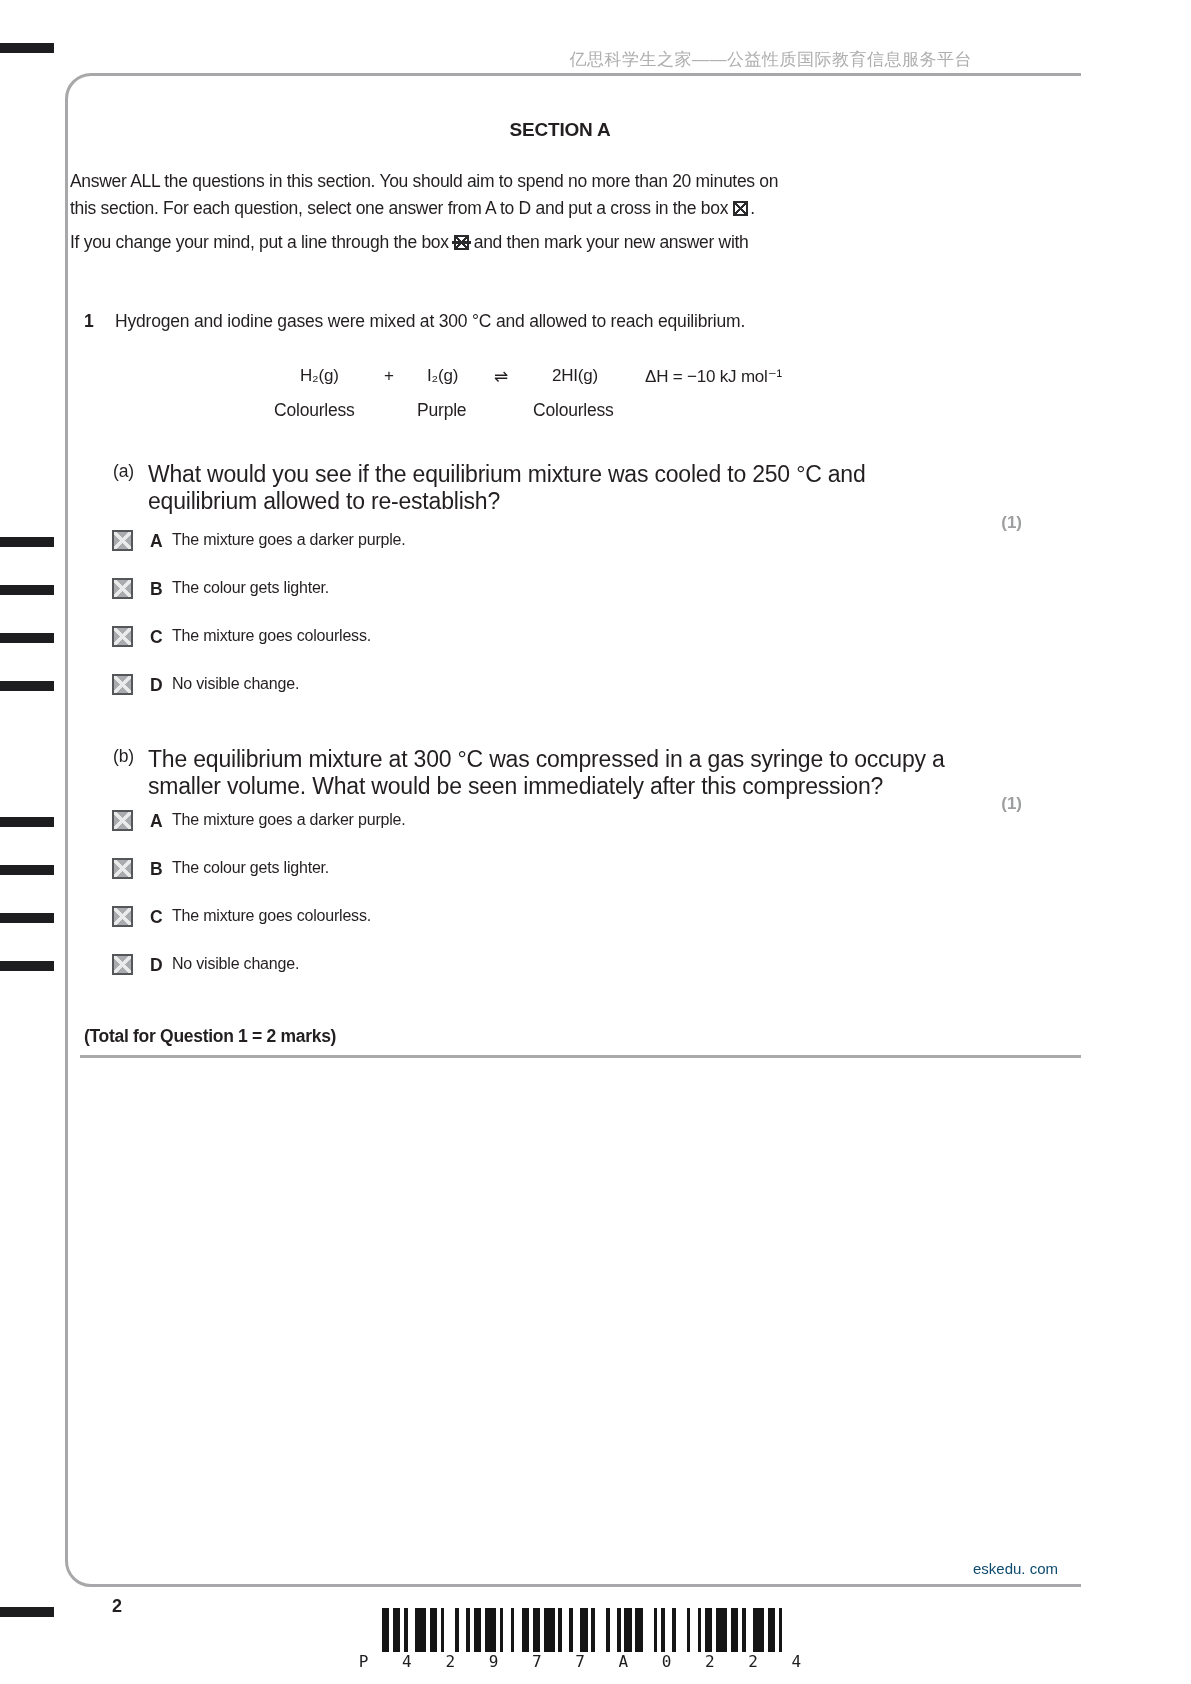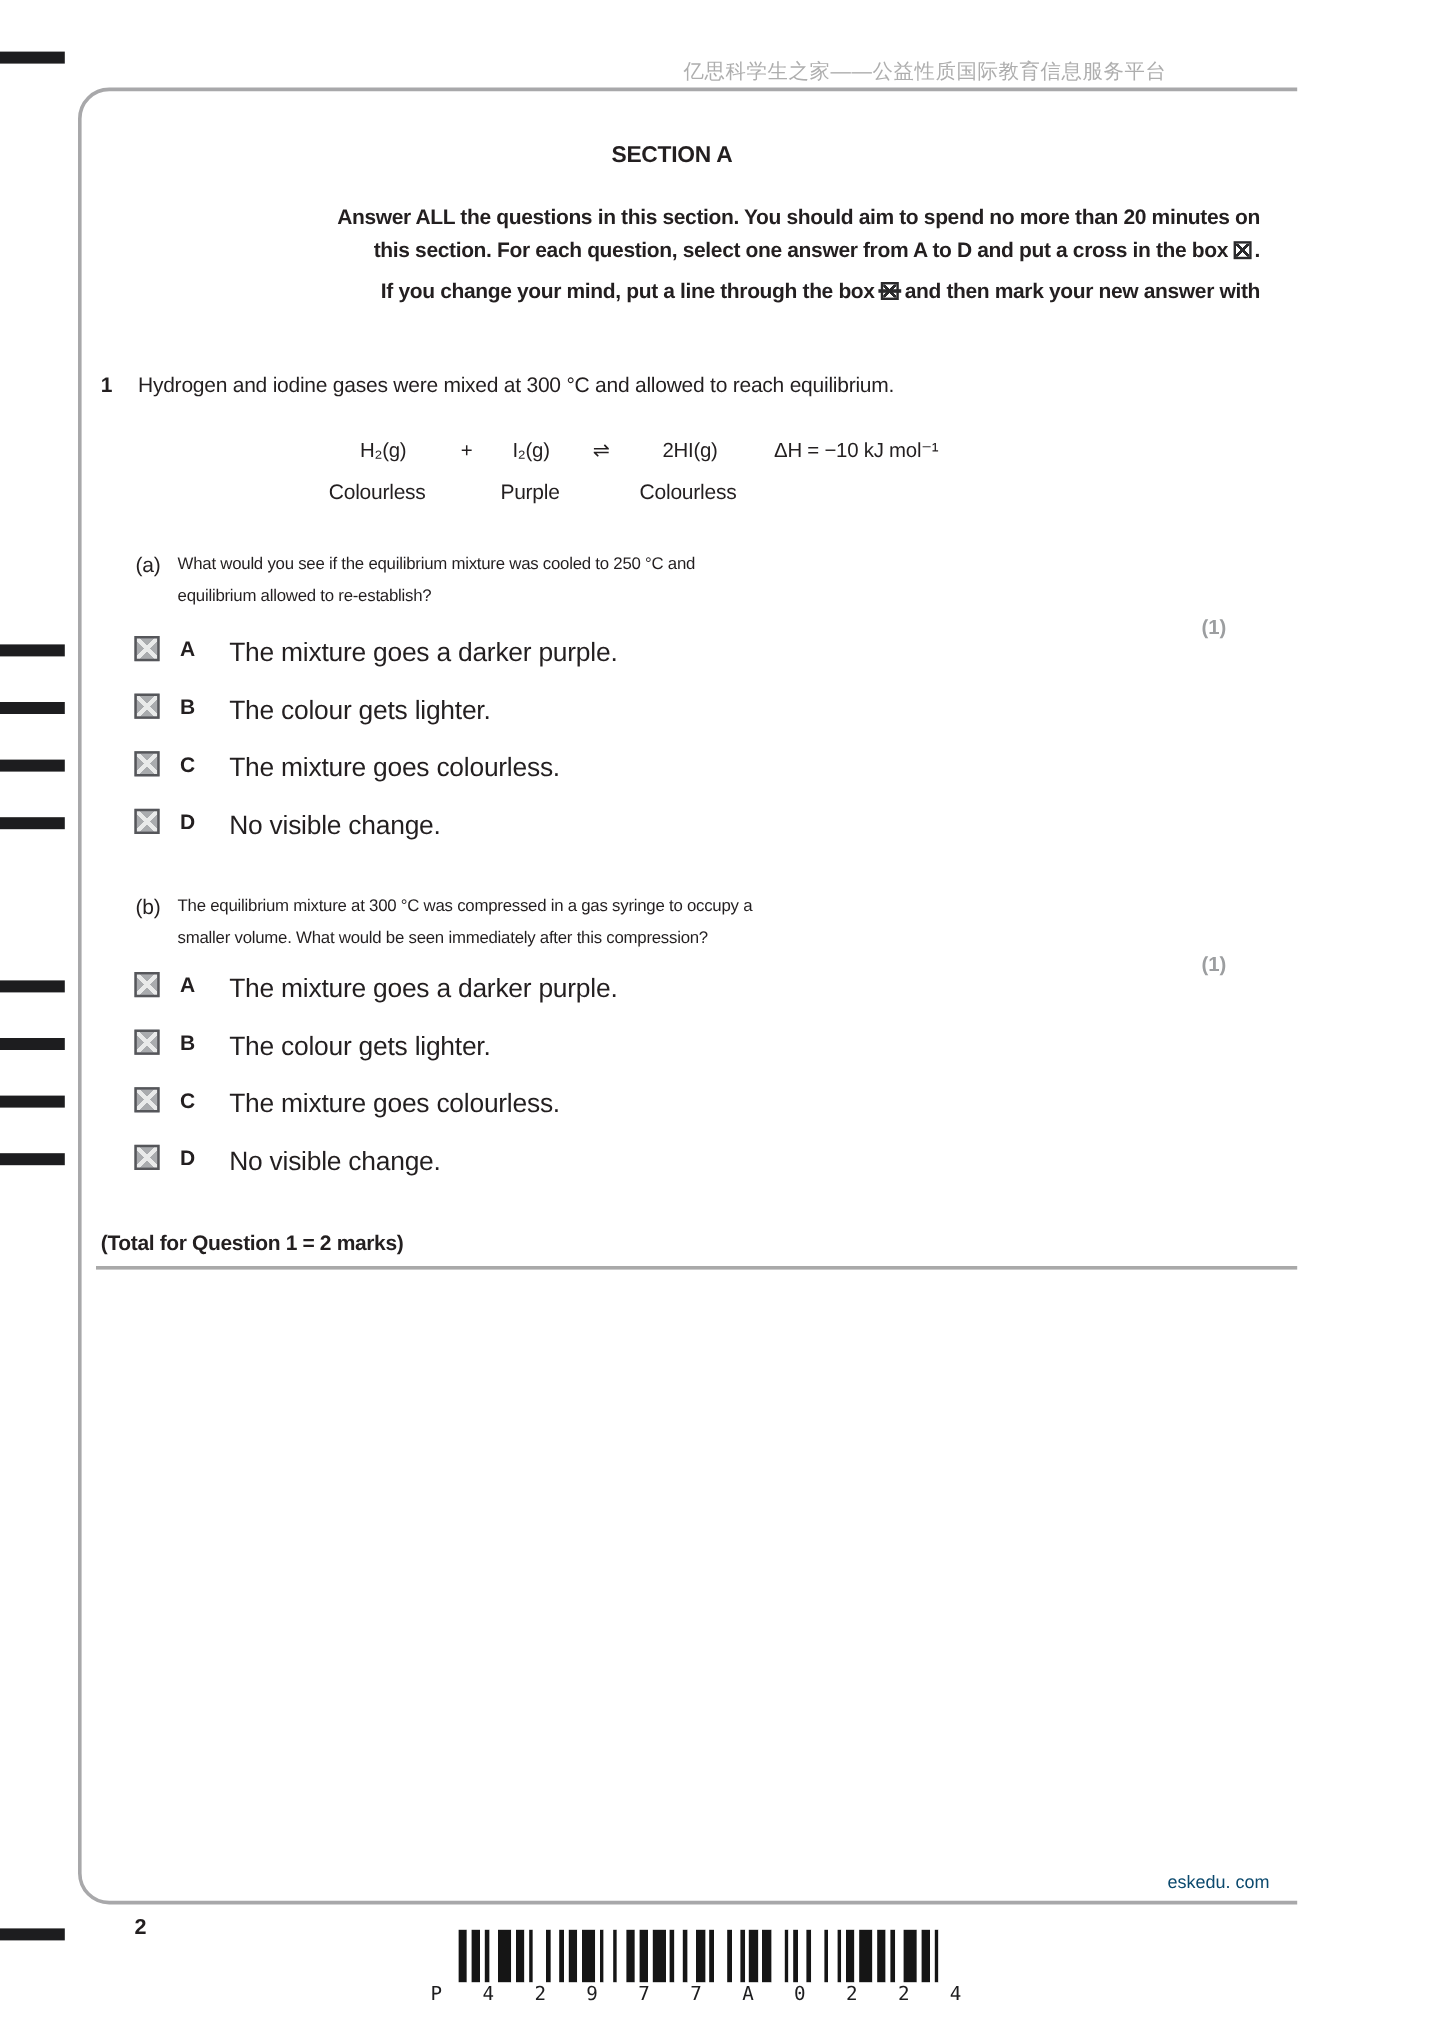--- a/index.html
+++ b/index.html
@@ -20,55 +20,55 @@
   }
 
   .wm-top { position:absolute; top:48px; left:0; width:972px; text-align:right;
     color:#aeaeae; font-size:17px; letter-spacing:0.5px; }
   .wm-bottom { position:absolute; top:1560px; left:0; width:1058px; text-align:right;
     color:#0c4a6e; font-size:15px; }
 
   .section-title { position:absolute; left:65px; top:119px; width:990px; text-align:center;
     font-weight:bold; font-size:19px; letter-spacing:-0.2px; }
 
-  .instr { position:absolute; left:70px; width:980px; text-align:right;
-    font-weight:bold; font-size:17.5px; letter-spacing:-0.3px; line-height:22px; }
+  .instr { position:absolute; left:70px; width:980px; text-align:left;
+    font-weight:normal; font-size:17.5px; letter-spacing:-0.3px; line-height:22px; }
 
   
   .xbox { position:relative; display:inline-block; width:15px; height:15px;
     box-sizing:border-box; border:2px solid #2a2a2c; vertical-align:-2px; margin:0 5px;
     background-image:
       linear-gradient(45deg,  rgba(0,0,0,0) 42%, #2a2a2c 42%, #2a2a2c 58%, rgba(0,0,0,0) 58%),
       linear-gradient(135deg, rgba(0,0,0,0) 42%, #2a2a2c 42%, #2a2a2c 58%, rgba(0,0,0,0) 58%);
   }
   .xbox.strike::after { content:""; position:absolute; left:-4px; right:-4px; top:50%;
     margin-top:-1.25px; height:2.5px; background:#2a2a2c; }
   .xbox.tight { margin-right:2px; }
 
   .qnum  { position:absolute; left:84px;  top:311px; font-weight:bold; font-size:17.5px; }
   .qstem { position:absolute; left:115px; top:311px; font-size:17.5px; letter-spacing:-0.2px; }
 
   .eq    { position:absolute; top:366px; font-size:17px; letter-spacing:-0.2px; }
   .eqlab { position:absolute; top:400px; font-size:17.5px; letter-spacing:-0.2px; }
 
   .part-label { position:absolute; left:113px; font-size:17.5px; letter-spacing:-0.2px; }
-  .part-line  { position:absolute; left:148px; font-size:14px; letter-spacing:-0.2px; }
+  .part-line  { position:absolute; left:148px; font-size:23px; letter-spacing:-0.2px; }
 
   .marks { position:absolute; left:84px; width:938px; text-align:right;
     font-weight:bold; font-size:17px; color:#9c9ea0; }
 
   .opt-row { position:absolute; left:0; width:1100px; height:24px; }
   .opt-box { position:absolute; left:112px; top:-1px; width:21px; height:21px;
     box-sizing:border-box; border:2px solid #55565a; background-color:#a9abae;
     background-image:
       linear-gradient(45deg,  rgba(0,0,0,0) 43%, #e9eaea 43%, #e9eaea 57%, rgba(0,0,0,0) 57%),
       linear-gradient(135deg, rgba(0,0,0,0) 43%, #e9eaea 43%, #e9eaea 57%, rgba(0,0,0,0) 57%);
   }
   .opt-letter { position:absolute; left:150px; font-weight:bold; font-size:17.5px; }
-  .opt-text   { position:absolute; left:191px; font-size:22px; letter-spacing:-0.2px; }
+  .opt-text   { position:absolute; left:172px; font-size:16px; letter-spacing:-0.2px; }
 
   .total   { position:absolute; left:84px; top:1026px; width:938px; text-align:left;
     font-weight:bold; font-size:17.5px; letter-spacing:-0.3px; }
   .divider { position:absolute; left:80px; top:1055px; width:1026px; height:3px; background:#a9a9a9; }
 
   .page-num { position:absolute; left:112px; top:1596px; font-weight:bold; font-size:18px; }
   .barcode  { position:absolute; left:382px; top:1608px; width:408px; height:44px;
     display:flex; overflow:hidden; }
   .barcode-label { position:absolute; left:352px; top:1652px; width:468px; text-align:center;
     font-family:"DejaVu Sans Mono",monospace; font-size:16px; letter-spacing:12px; color:#1d1d1f; }

